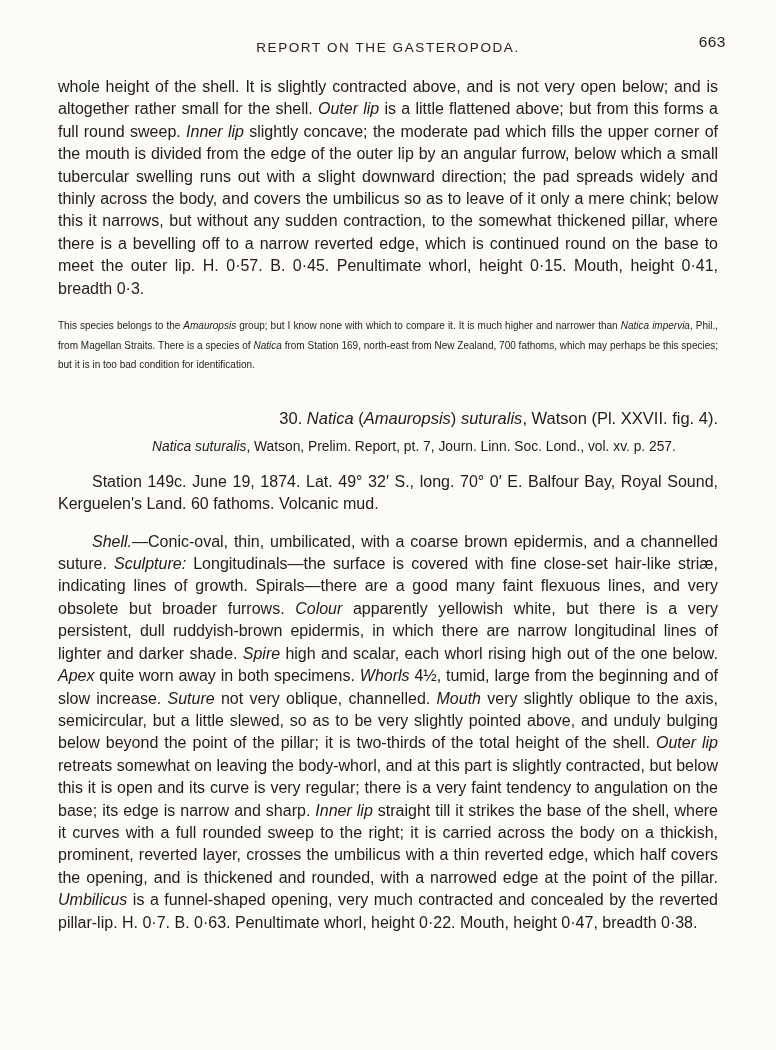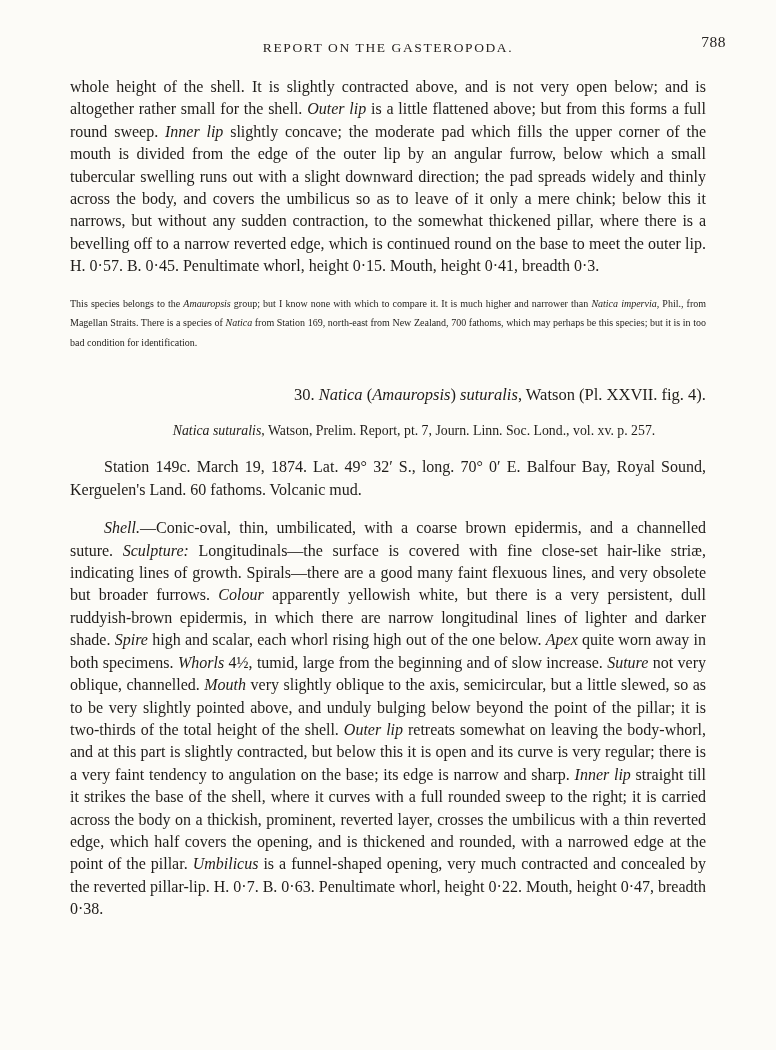--- a/index.html
+++ b/index.html
@@ -5,21 +5,21 @@
   html, body { margin: 0; padding: 0; background: #d9d7d2; }
   .page {
     position: relative;
     width: 776px;
     height: 1050px;
     margin: 0 auto;
     box-sizing: border-box;
     padding: 40px 54px 0 54px;
     background: #fcfbf7;
     color: #1f1c19;
-    font-family: Liberation Serif, serif;
+    font-family: Liberation Sans, sans-serif;
   }
   .running-head {
     position: relative;
     height: 22px;
     margin-bottom: 12px;
   }
   .head-title {
     display: block;
     text-align: center;
     font-size: 13.5px;
@@ -28,21 +28,21 @@
     color: #262220;
   }
   .page-number {
     position: absolute;
     right: -4px;
     top: -7px;
     font-size: 15.5px;
     letter-spacing: 0.5px;
     color: #262220;
   }
-  p { margin: 16px; text-align: justify; }
+  p { margin: 4px; text-align: justify; }
   .body {
     font-size: 16px;
     line-height: 22.4px;
   }
   .para-continuation { margin-top: 14px; }
   .small-note {
     font-size: 10px;
     line-height: 19.6px;
     margin-top: 16px;
   }
@@ -64,28 +64,28 @@
   .description { margin-top: 15px; text-indent: 34px; }
   .it { font-style: italic; }
 </style>
 </head>
 <body>
 
 <div class="page">
 
   <div class="running-head">
     <span class="head-title">REPORT ON THE GASTEROPODA.</span>
-    <span class="page-number">788</span>
+    <span class="page-number">663</span>
   </div>
 
   <p class="body para-continuation"><span>whole height of the shell.  It is slightly contracted above, and is not very open below; and is altogether rather small for the shell.  </span><span class="it">Outer lip</span><span> is a little flattened above; but from this forms a full round sweep.  </span><span class="it">Inner lip</span><span> slightly concave; the moderate pad which fills the upper corner of the mouth is divided from the edge of the outer lip by an angular furrow, below which a small tubercular swelling runs out with a slight downward direction; the pad spreads widely and thinly across the body, and covers the umbilicus so as to leave of it only a mere chink; below this it narrows, but without any sudden contraction, to the somewhat thickened pillar, where there is a bevelling off to a narrow reverted edge, which is continued round on the base to meet the outer lip.  H. 0·57.  B. 0·45.  Penultimate whorl, height 0·15.  Mouth, height 0·41, breadth 0·3.</span></p>
 
   <p class="small-note"><span>This species belongs to the </span><span class="it">Amauropsis</span><span> group; but I know none with which to compare it.  It is much higher and narrower than </span><span class="it">Natica impervia</span><span>, Phil., from Magellan Straits.  There is a species of </span><span class="it">Natica</span><span> from Station 169, north-east from New Zealand, 700 fathoms, which may perhaps be this species; but it is in too bad condition for identification.</span></p>
 
   <p class="species-heading"><span>30.  </span><span class="it">Natica</span><span> (</span><span class="it">Amauropsis</span><span>) </span><span class="it">suturalis</span><span>, Watson (Pl. XXVII. fig. 4).</span></p>
 
   <p class="citation"><span class="it">Natica suturalis</span><span>, Watson, Prelim. Report, pt. 7, Journ. Linn. Soc. Lond., vol. xv. p. 257.</span></p>
 
-  <p class="body station"><span>Station 149c.  March 19, 1874.  Lat. 49° 32′ S., long. 70° 0′ E.  Balfour Bay, Royal Sound, Kerguelen's Land.  60 fathoms.  Volcanic mud.</span></p>
+  <p class="body station"><span>Station 149c.  June 19, 1874.  Lat. 49° 32′ S., long. 70° 0′ E.  Balfour Bay, Royal Sound, Kerguelen's Land.  60 fathoms.  Volcanic mud.</span></p>
 
   <p class="body description"><span class="it">Shell.</span><span>—Conic-oval, thin, umbilicated, with a coarse brown epidermis, and a channelled suture.  </span><span class="it">Sculpture:</span><span> Longitudinals—the surface is covered with fine close-set hair-like striæ, indicating lines of growth.  Spirals—there are a good many faint flexuous lines, and very obsolete but broader furrows.  </span><span class="it">Colour</span><span> apparently yellowish white, but there is a very persistent, dull ruddyish-brown epidermis, in which there are narrow longitudinal lines of lighter and darker shade.  </span><span class="it">Spire</span><span> high and scalar, each whorl rising high out of the one below.  </span><span class="it">Apex</span><span> quite worn away in both specimens.  </span><span class="it">Whorls</span><span> 4½, tumid, large from the beginning and of slow increase.  </span><span class="it">Suture</span><span> not very oblique, channelled.  </span><span class="it">Mouth</span><span> very slightly oblique to the axis, semicircular, but a little slewed, so as to be very slightly pointed above, and unduly bulging below beyond the point of the pillar; it is two-thirds of the total height of the shell.  </span><span class="it">Outer lip</span><span> retreats somewhat on leaving the body-whorl, and at this part is slightly contracted, but below this it is open and its curve is very regular; there is a very faint tendency to angulation on the base; its edge is narrow and sharp.  </span><span class="it">Inner lip</span><span> straight till it strikes the base of the shell, where it curves with a full rounded sweep to the right; it is carried across the body on a thickish, prominent, reverted layer, crosses the umbilicus with a thin reverted edge, which half covers the opening, and is thickened and rounded, with a narrowed edge at the point of the pillar.  </span><span class="it">Umbilicus</span><span> is a funnel-shaped opening, very much contracted and concealed by the reverted pillar-lip.  H. 0·7.  B. 0·63.  Penultimate whorl, height 0·22.  Mouth, height 0·47, breadth 0·38.</span></p>
 
 </div>
 
 </body></html>

